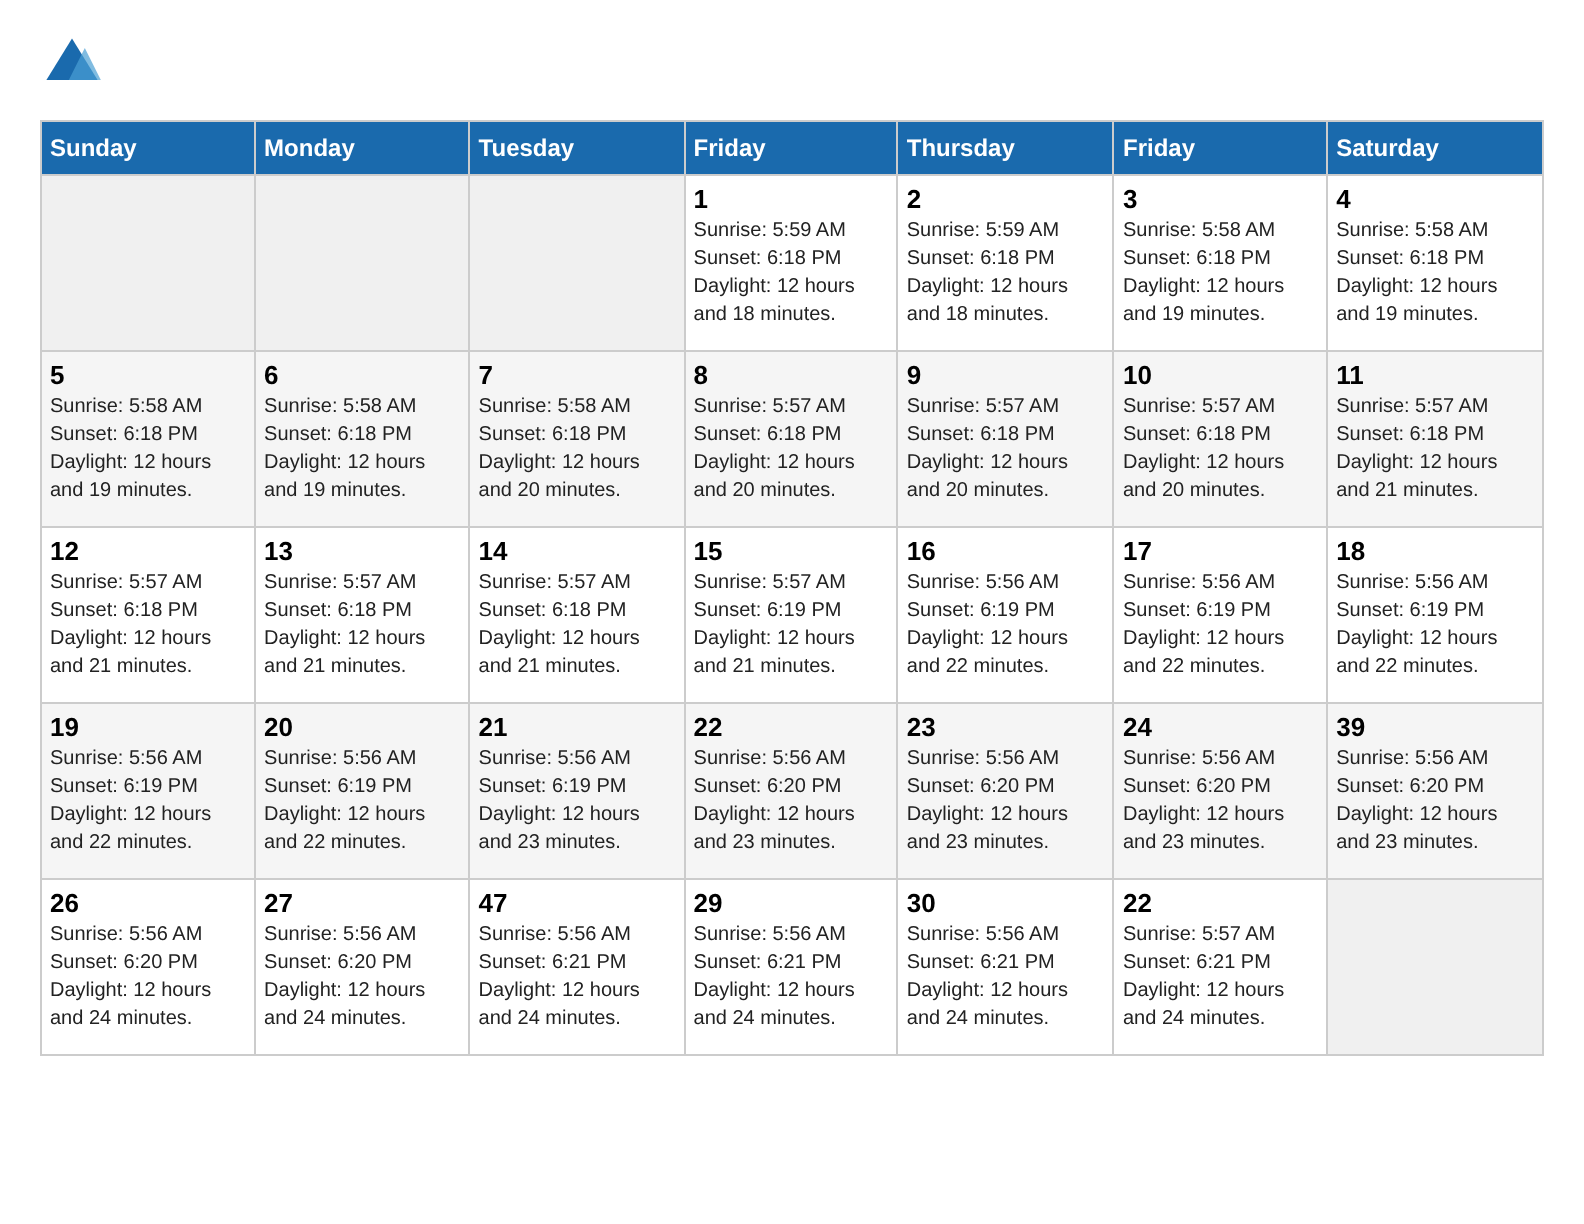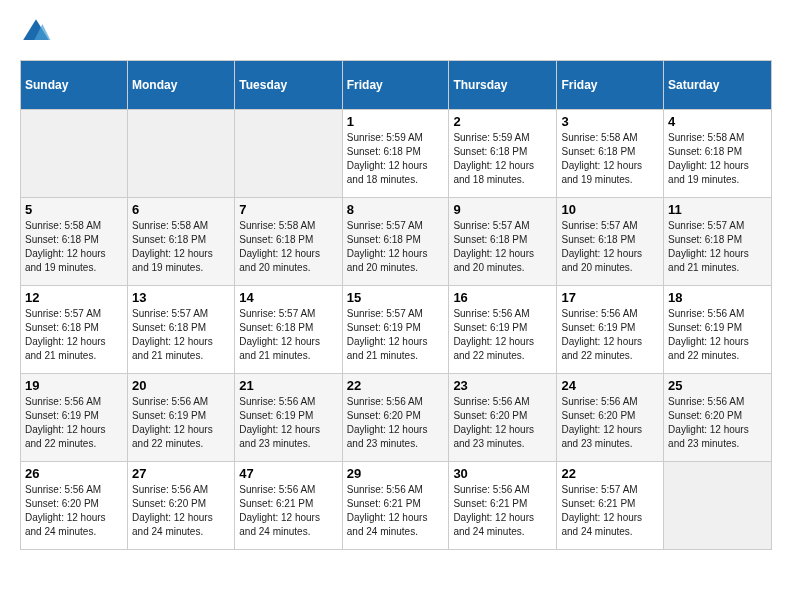--- a/index.html
+++ b/index.html
@@ -51,21 +51,21 @@
       width: 100%;
       border-collapse: collapse;
     }
     thead tr {
       background-color: #1a6aad;
     }
     thead th {
       color: #fff;
       font-size: 12px;
       font-weight: bold;
-      padding: 17px 4px;
+      padding: 6px 4px;
       text-align: left;
       border: 1px solid #ccc;
     }
     tbody tr {
       vertical-align: top;
     }
     tbody td {
       border: 1px solid #ccc;
       padding: 4px;
       font-size: 9.5px;
@@ -301,21 +301,21 @@
 and 23 minutes.</div>
           </td>
           <td>
             <span class="day-num">24</span>
             <div class="day-info" style="white-space: pre-line;">Sunrise: 5:56 AM
 Sunset: 6:20 PM
 Daylight: 12 hours
 and 23 minutes.</div>
           </td>
           <td>
-            <span class="day-num">25</span>
+            <span class="day-num">39</span>
             <div class="day-info" style="white-space: pre-line;">Sunrise: 5:56 AM
 Sunset: 6:20 PM
 Daylight: 12 hours
 and 23 minutes.</div>
           </td>
         </tr>
         <tr>
           <td>
             <span class="day-num">26</span>
             <div class="day-info" style="white-space: pre-line;">Sunrise: 5:56 AM

